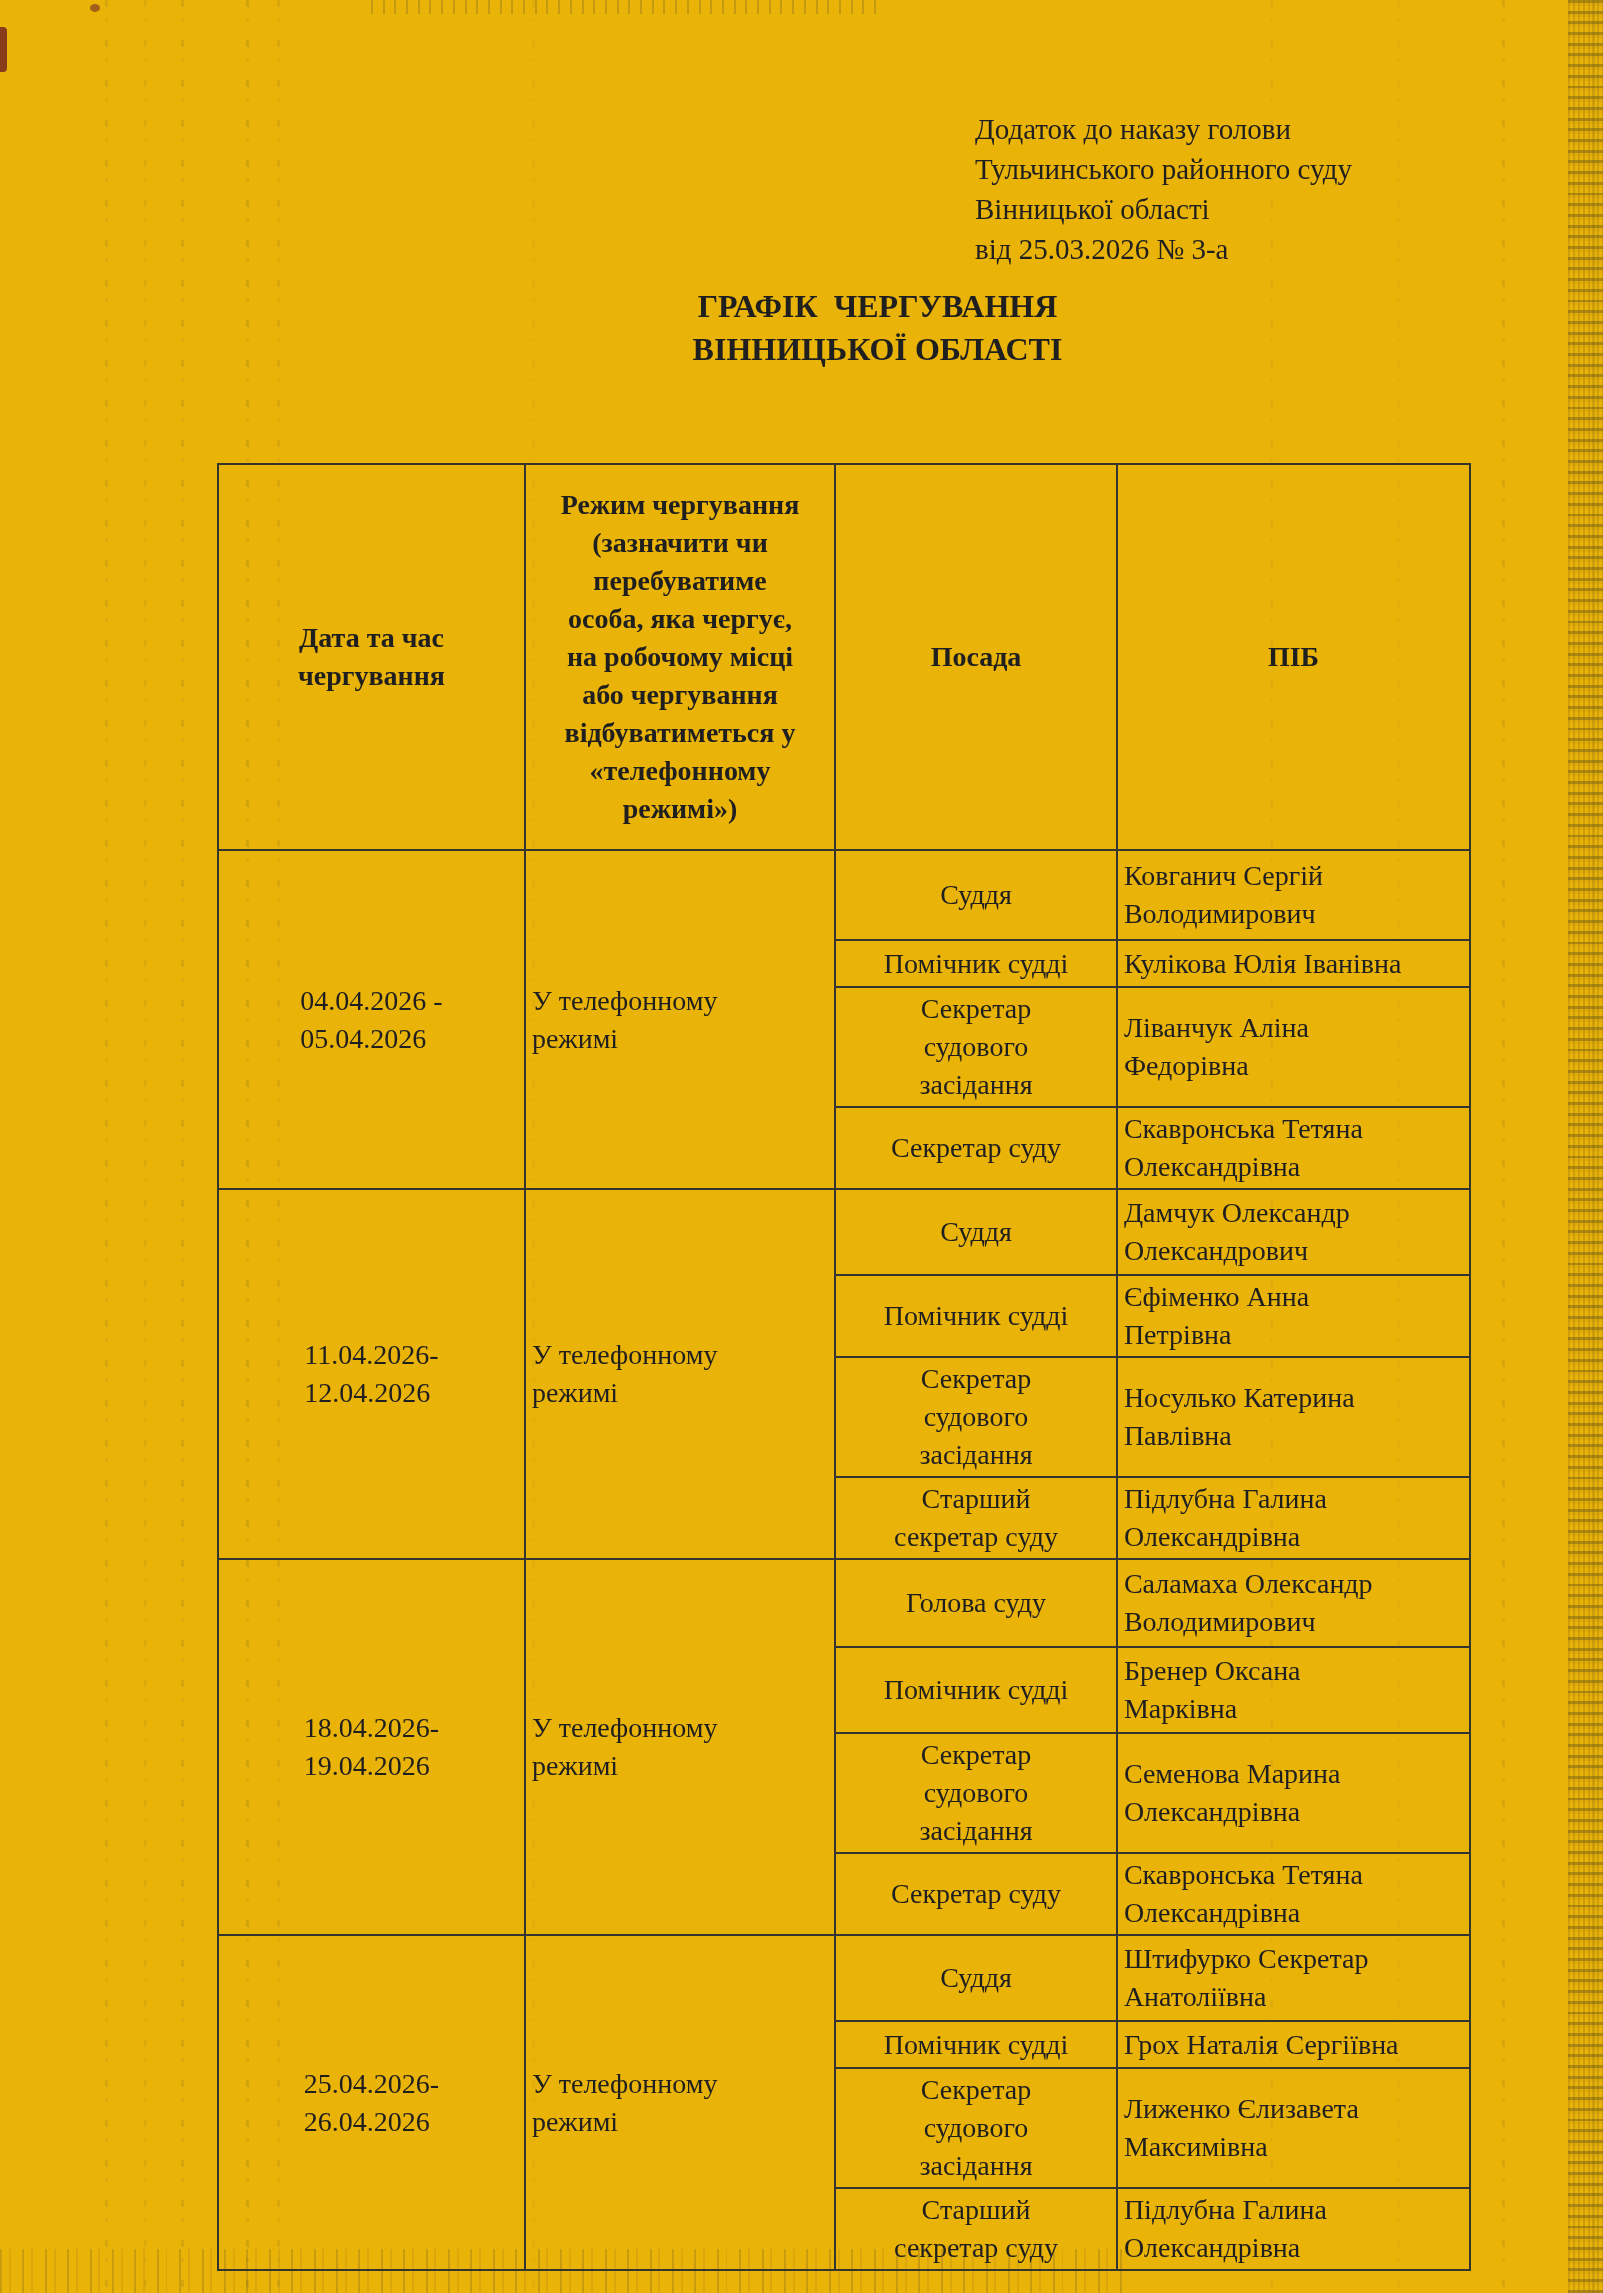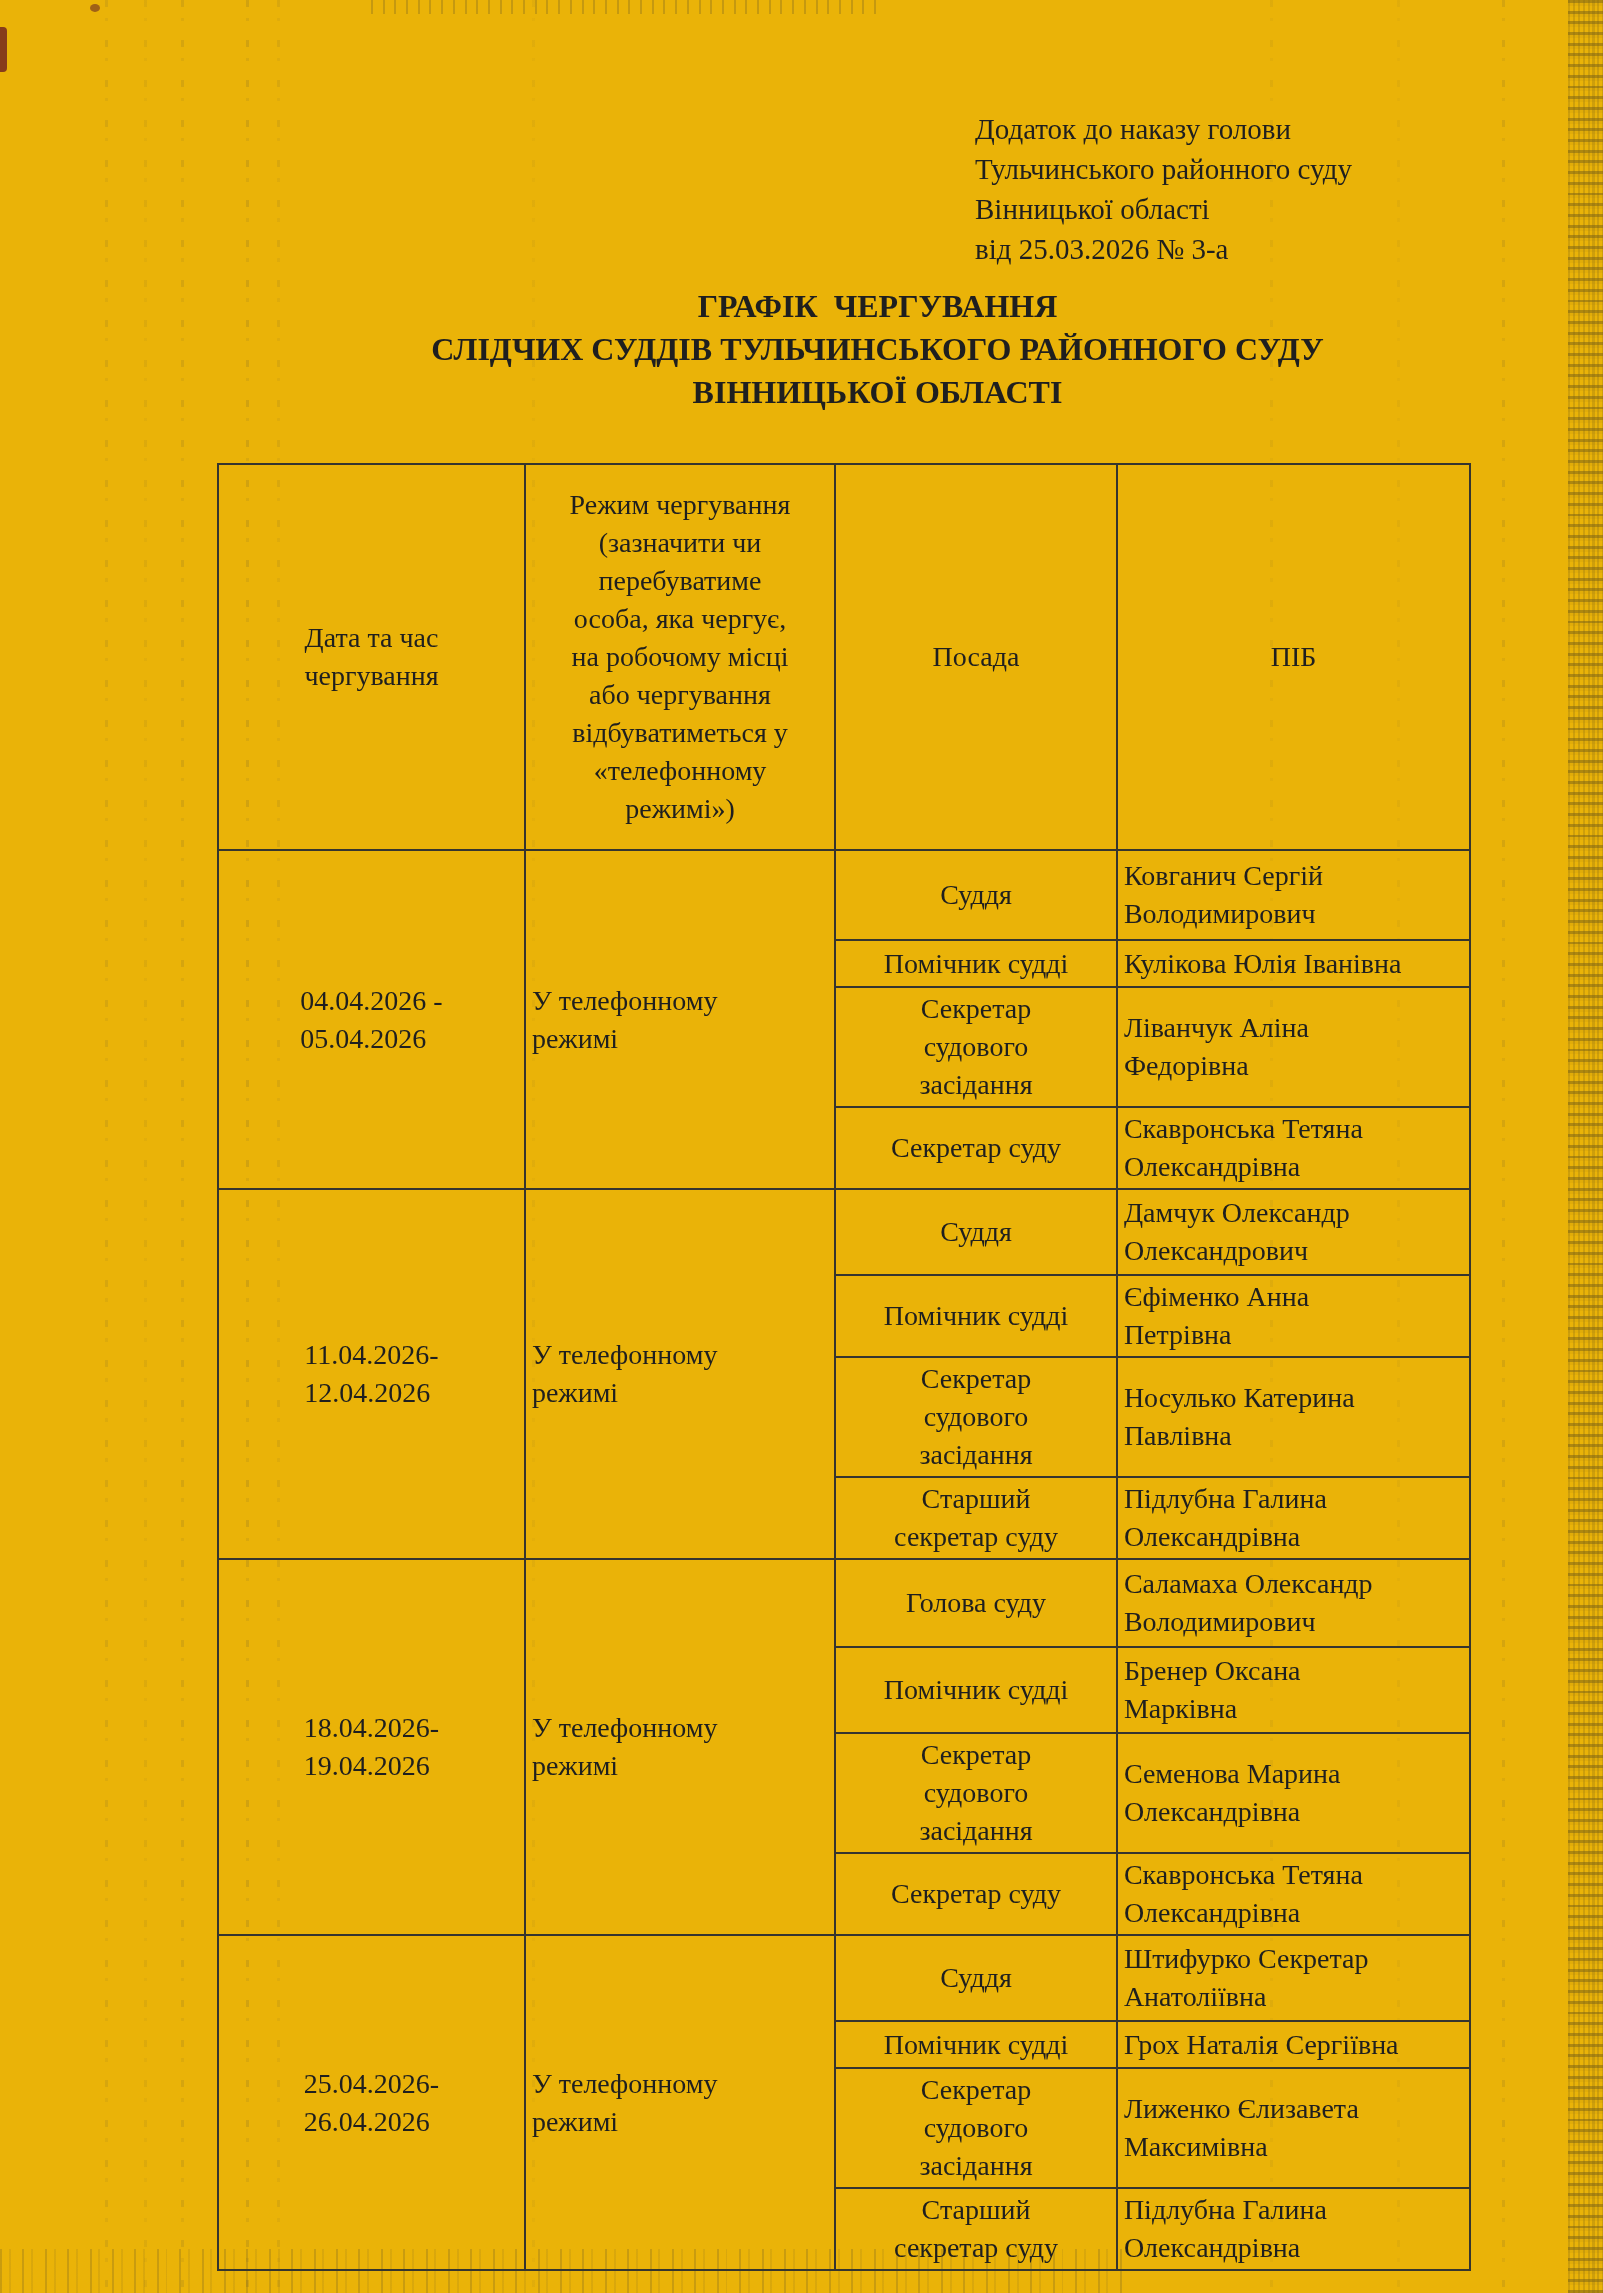--- a/index.html
+++ b/index.html
@@ -55,21 +55,21 @@
     background:transparent;
   }
   table.duty td{
     border:2px solid #35352f;
     font-size:28px;line-height:38px;
     vertical-align:middle;
     padding:2px 5.9px;
     overflow:hidden;
   }
   table.duty{border:2.9px solid #2d2d28;}
-  td.h{font-weight:normal;text-align:center;vertical-align:middle;}
+  td.h{font-weight:bold;text-align:center;vertical-align:middle;}
   .pre{white-space:pre-line;}
   td.date-cell,td.mode-cell{vertical-align:top;}
   td.date-cell{text-align:center;}
   td.date-cell .pre{display:inline-block;text-align:left;}
   td.mode-cell{padding-left:23.4px;}
   td.pos-cell{text-align:center;}
   td.name-cell{text-align:left;padding-left:15.6px;}
   td.pad-lg{padding-top:60px;}
   td.pad-sm{padding-top:13.7px;}
 </style>
@@ -93,21 +93,20 @@
   <div class="red-mark-1"></div>
   <div class="red-mark-2"></div>
 
   <div class="appendix">Додаток до наказу голови
 Тульчинського районного суду
 Вінницької області
 від 25.03.2026 № 3-а</div>
 
   <div class="title-wrap">
     <div class="title-line">ГРАФІК  ЧЕРГУВАННЯ</div>
-    <div class="title-line">СЛІДЧИХ СУДДІВ ТУЛЬЧИНСЬКОГО РАЙОННОГО СУДУ</div>
     <div class="title-line">ВІННИЦЬКОЇ ОБЛАСТІ</div>
   </div>
 
   <table class="duty">
     <colgroup>
       <col style="width:307px">
         <col style="width:310px">
         <col style="width:282px">
         <col style="width:353px">
     </colgroup>

